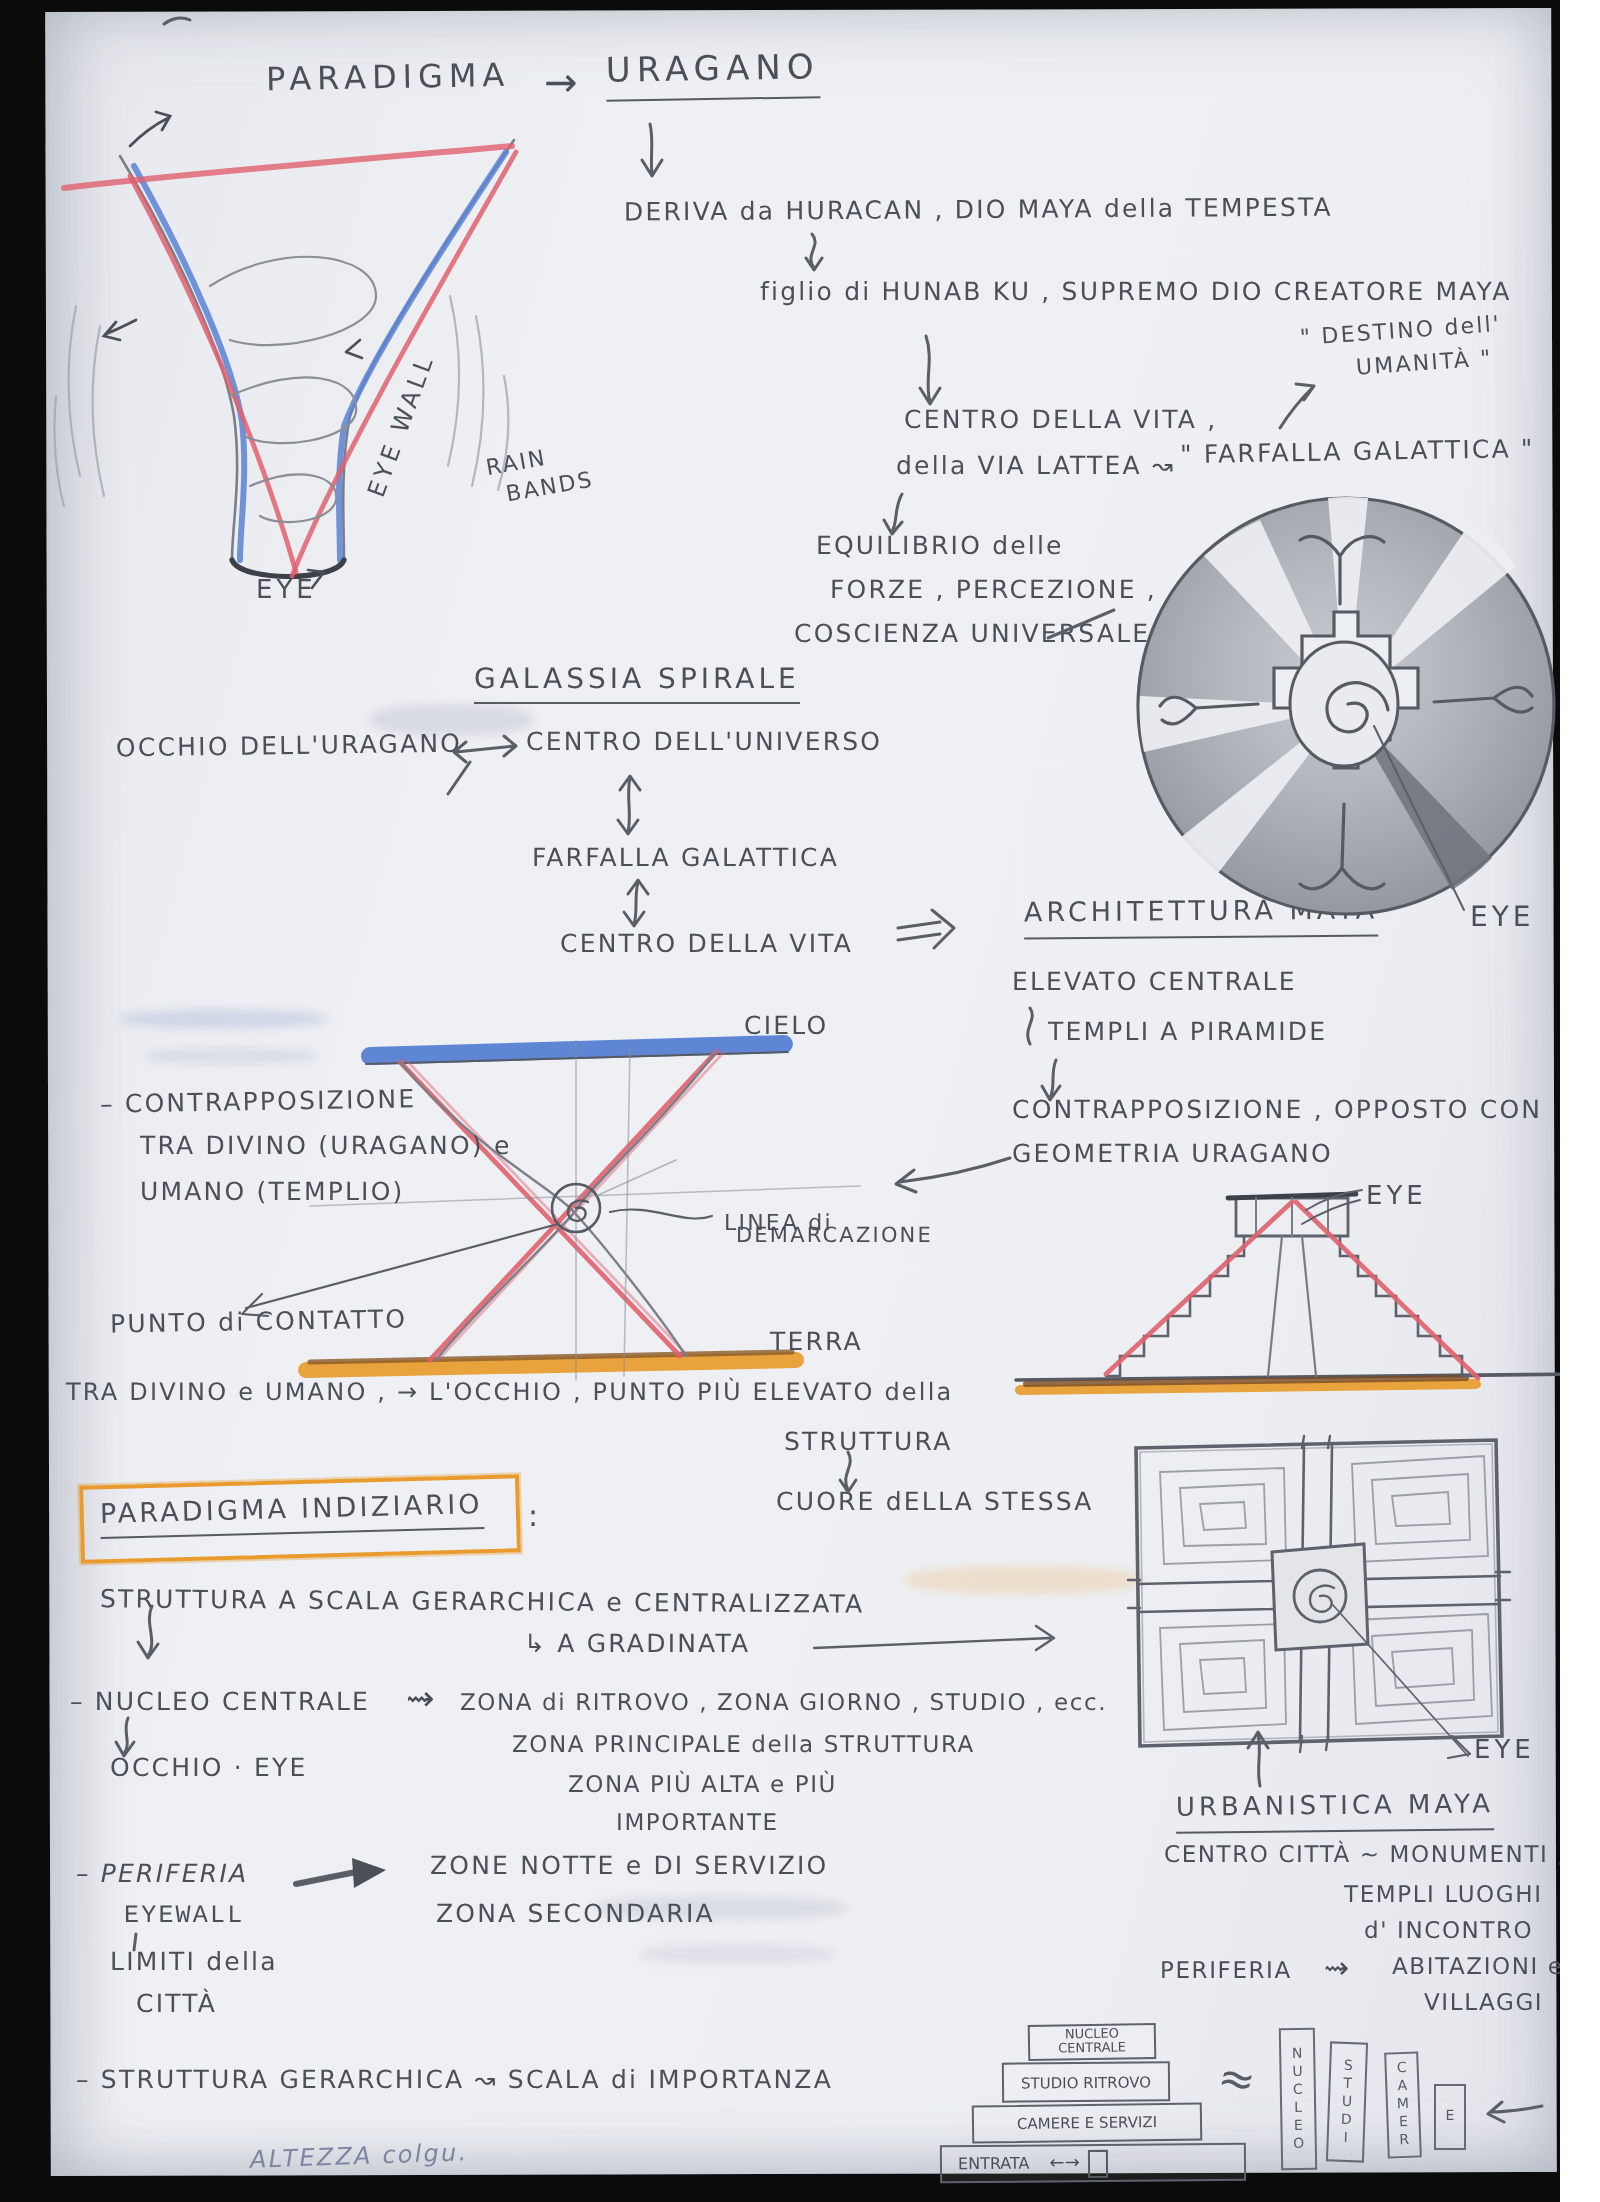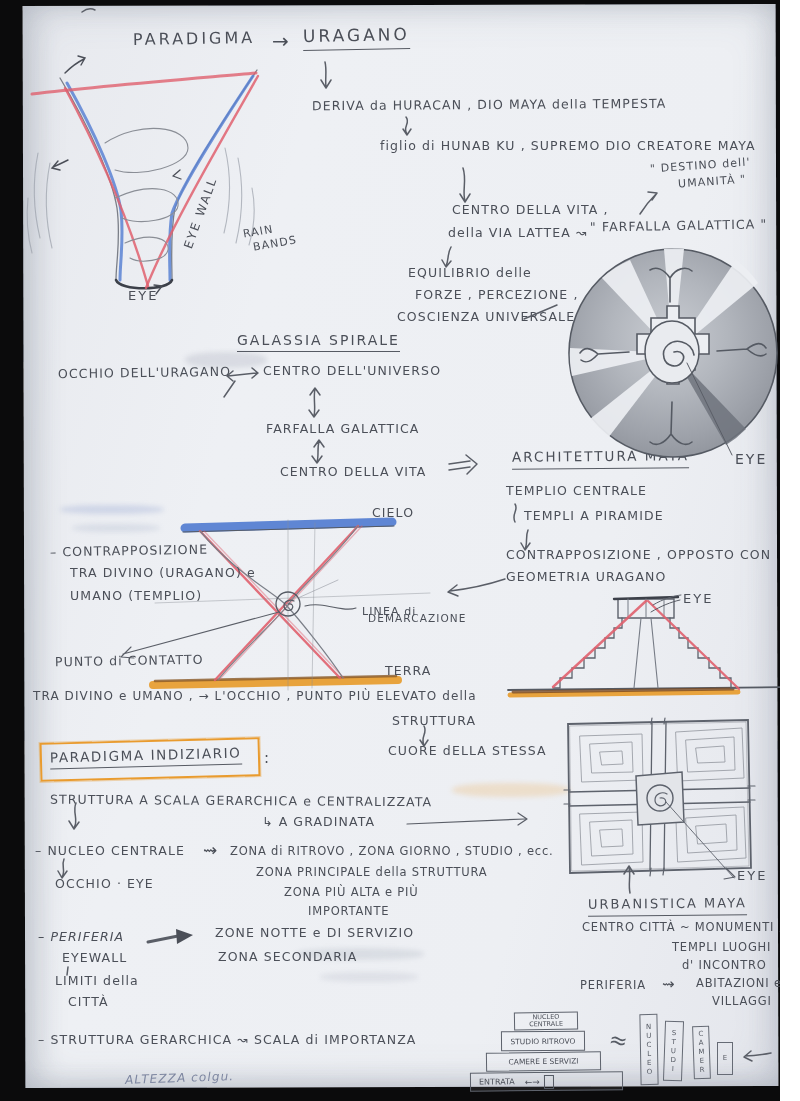--- a/index.html
+++ b/index.html
@@ -78,21 +78,21 @@
     <div class="hw" style="left:253px;top:238px;font-size:11px;transform:rotate(-10deg);">BANDS</div>
     <div class="hw" style="left:128px;top:289px;font-size:13px;letter-spacing:2px;">EYE</div>
 
     <div class="hw ul" style="left:237px;top:332px;font-size:14px;letter-spacing:2px;">GALASSIA SPIRALE</div>
     <div class="hw" style="left:58px;top:366px;font-size:12.5px;transform:rotate(-.8deg);">OCCHIO DELL'URAGANO</div>
     <div class="hw" style="left:263px;top:364px;">CENTRO DELL'UNIVERSO</div>
     <div class="hw" style="left:266px;top:422px;">FARFALLA GALATTICA</div>
     <div class="hw" style="left:280px;top:465px;">CENTRO DELLA VITA</div>
 
     <div class="hw ul" style="left:512px;top:449px;font-size:13.5px;letter-spacing:2px;transform:rotate(-.5deg);">ARCHITETTURA MAYA</div>
-    <div class="hw" style="left:506px;top:484px;">TEMPLIO CENTRALE</div>
+    <div class="hw" style="left:506px;top:484px;">ELEVATO CENTRALE</div>
     <div class="hw" style="left:524px;top:509px;">TEMPLI A PIRAMIDE</div>
     <div class="hw" style="left:506px;top:548px;">CONTRAPPOSIZIONE , OPPOSTO CON</div>
     <div class="hw" style="left:506px;top:570px;">GEOMETRIA URAGANO</div>
 
     <svg style="left:550px;top:236px;" width="250" height="240" viewBox="0 0 250 240">
       <defs>
         <radialGradient id="bfly" cx="48%" cy="42%" r="62%">
           <stop offset="0%" stop-color="#c9ccd2"></stop>
             <stop offset="45%" stop-color="#b2b6bd"></stop>
           <stop offset="78%" stop-color="#9ea2aa"></stop>
@@ -175,21 +175,21 @@
     <div class="hw" style="left:262px;top:815px;">↳ A GRADINATA</div>
     <div class="hw" style="left:35px;top:844px;">– NUCLEO  CENTRALE</div>
     <div class="hw" style="left:203px;top:841px;font-size:17px;">⇝</div>
     <div class="hw" style="left:230px;top:845px;font-size:11.5px;letter-spacing:.8px;">ZONA di RITROVO , ZONA GIORNO , STUDIO , ecc.</div>
     <div class="hw" style="left:55px;top:877px;">OCCHIO · EYE</div>
     <div class="hw" style="left:256px;top:866px;font-size:11.5px;letter-spacing:.8px;">ZONA PRINCIPALE della STRUTTURA</div>
     <div class="hw" style="left:284px;top:886px;font-size:11.5px;letter-spacing:.8px;">ZONA PIÙ ALTA e PIÙ</div>
     <div class="hw" style="left:308px;top:905px;font-size:11.5px;letter-spacing:.8px;">IMPORTANTE</div>
 
     <div class="hw" style="left:38px;top:930px;font-style:italic;">– PERIFERIA</div>
-    <div class="hw" style="left:62px;top:951px;">EYEWALL</div>
+    <div class="hw" style="left:62px;top:951px;font-family:Liberation Mono, monospace;">EYEWALL</div>
     <div class="hw" style="left:55px;top:974px;">LIMITI della</div>
     <div class="hw" style="left:68px;top:995px;">CITTÀ</div>
     <div class="hw" style="left:215px;top:926px;">ZONE NOTTE e DI SERVIZIO</div>
     <div class="hw" style="left:218px;top:950px;">ZONA SECONDARIA</div>
 
     <div class="hw" style="left:38px;top:1033px;">– STRUTTURA GERARCHICA ↝ SCALA di IMPORTANZA</div>
     <div class="hw" style="left:125px;top:1072px;font-size:12px;color:#7d86a0;font-style:italic;transform:rotate(-2deg);">ALTEZZA colgu.</div>
 
     <svg style="left:548px;top:710px;" width="230" height="190" viewBox="0 0 230 190">
       <g fill="none" stroke="#5d626c" stroke-linecap="round">

